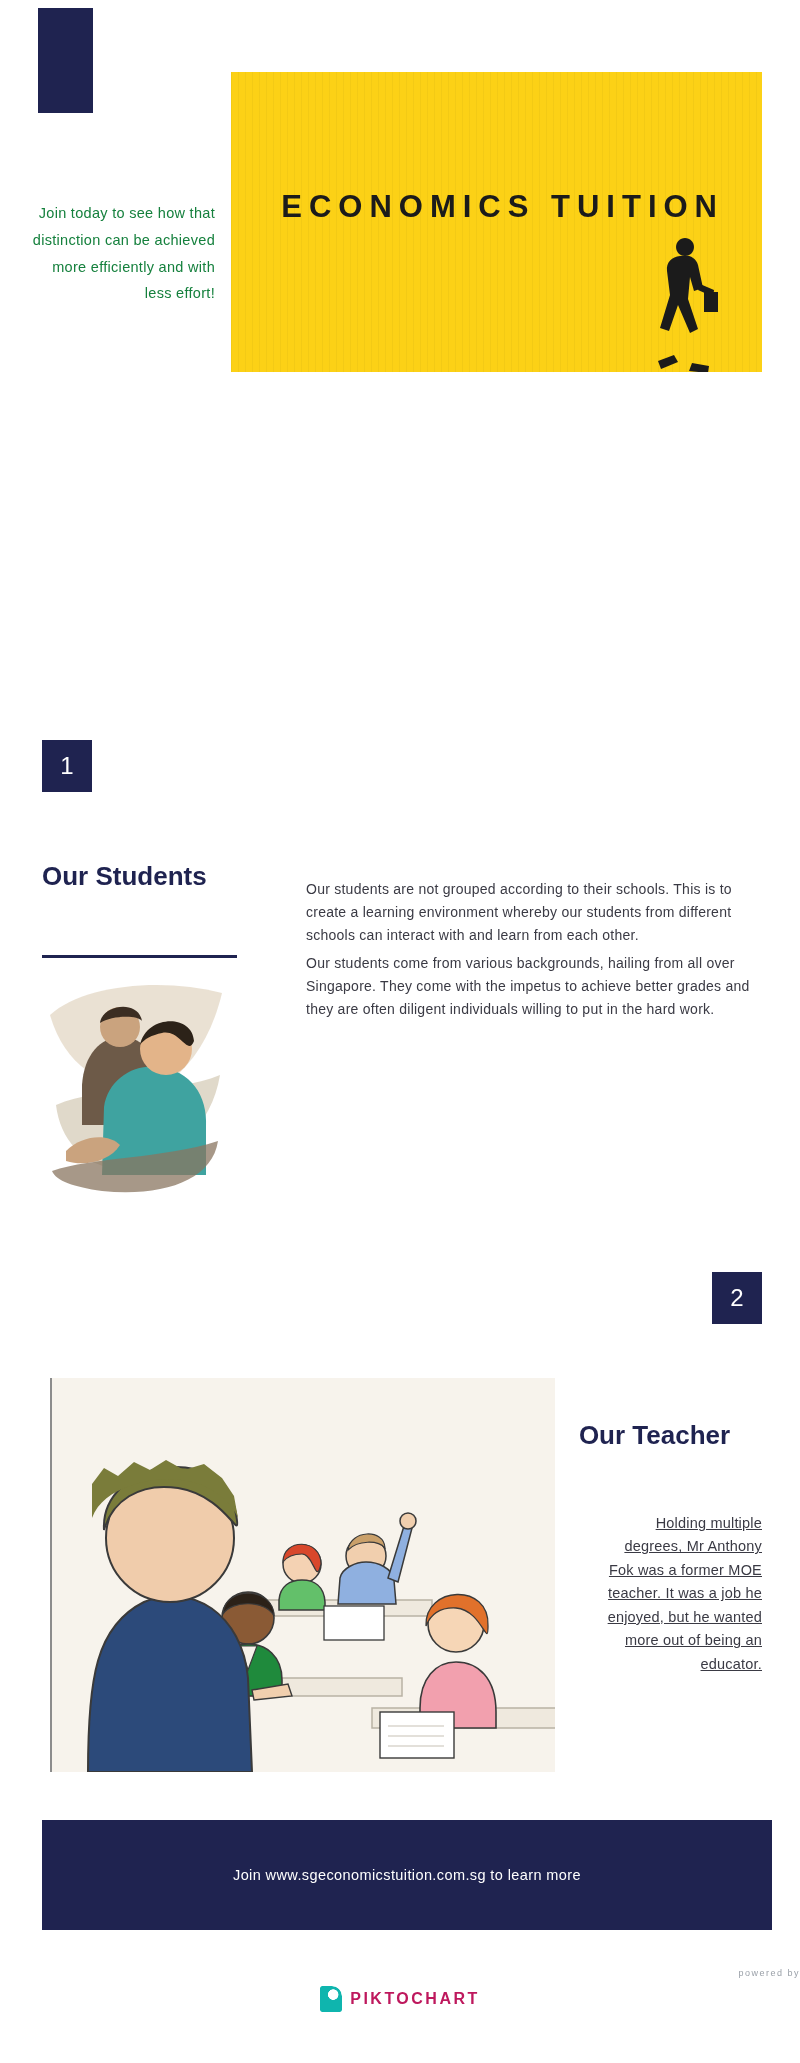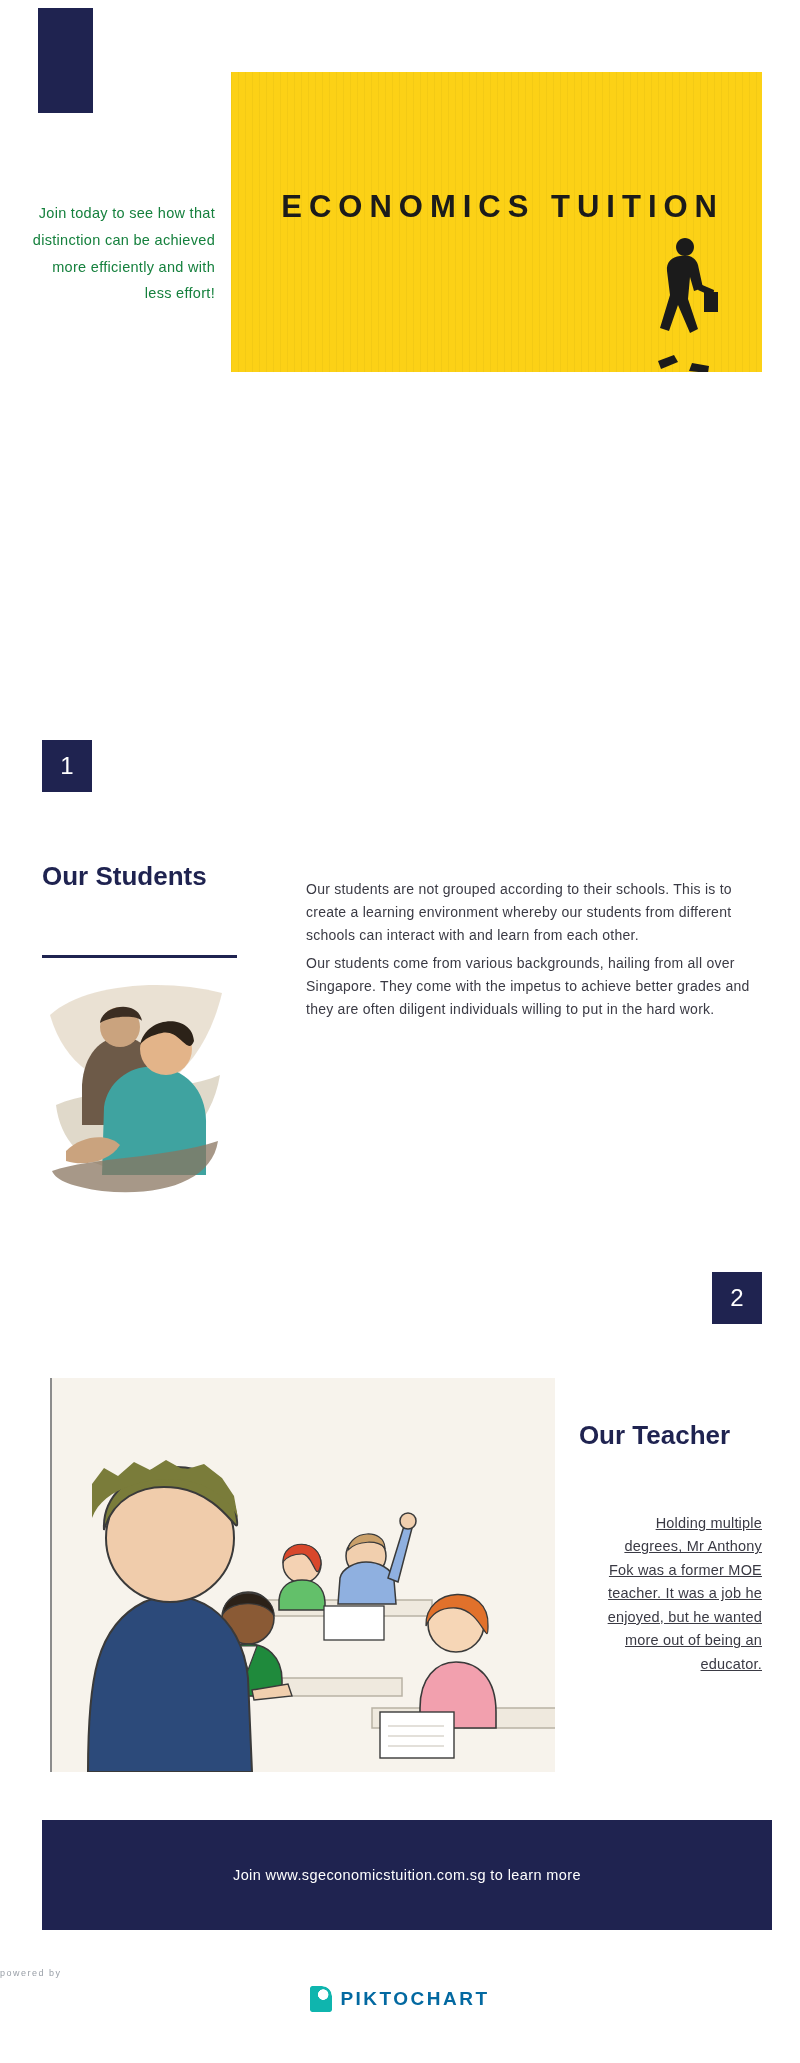--- a/index.html
+++ b/index.html
@@ -199,21 +199,21 @@
   .footer-band span {
     color: #ffffff;
     font-size: 14.5px;
     letter-spacing: 0.4px;
   }
   .powered {
     position: absolute;
     left: 0;
     right: 0;
     top: 1968px;
-    text-align: left;
+    text-align: right;
     font-size: 9px;
     letter-spacing: 1.5px;
     color: #9aa0a8;
   }
   .brand {
     position: absolute;
     left: 0;
     right: 0;
     top: 1986px;
     display: flex;
@@ -223,24 +223,24 @@
   }
   .brand .mark {
     width: 22px;
     height: 26px;
     background: #0fb5ae;
     -webkit-mask: radial-gradient(circle at 60% 33%, transparent 5px, #000 5.5px);
             mask: radial-gradient(circle at 60% 33%, transparent 5px, #000 5.5px);
     border-radius: 2px 10px 2px 2px;
   }
   .brand .word {
-    font-size: 19px;
+    font-size: 16px;
     font-weight: bold;
     letter-spacing: 2.5px;
-    color: #0369a1;
+    color: #be185d;
   }
 </style>
 </head>
 <body>
 
 <div class="page">
 
   <div class="navy-bar"></div>
 
   <div class="intro-text">Join today to see how that distinction can be achieved more efficiently and with less effort!</div>

